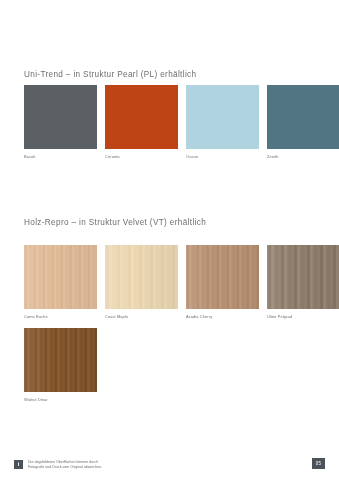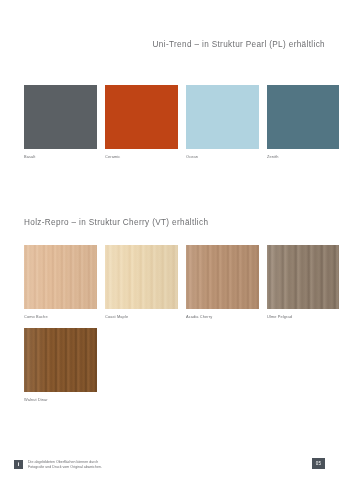--- a/index.html
+++ b/index.html
@@ -21,21 +21,21 @@
     inset: 0;
     background: #ffffff;
   }
 
   
   .section {
     position: absolute;
     left: 24px;
     right: 14px;
   }
-  .section-uni   { top: 39px; text-align: right; }
+  .section-uni   { top: 69px; }
   .section-holz  { top: 217px; }
 
   .section-title {
     font-size: 8.2px;
     letter-spacing: 0.35px;
     color: #6d6e71;
     font-weight: 400;
     white-space: nowrap;
     line-height: 11px;
     margin: 0;
@@ -207,21 +207,21 @@
     </div>
 
     <div class="swatch">
       <span class="swatch-chip" id="chip-0-3" style="background-color: rgb(82, 117, 131);"></span>
       <span class="swatch-label">Zenith</span>
     </div>
 
   </div>
 
   <div class="section section-holz">
-    <p class="section-title">Holz-Repro – in Struktur Cherry (VT) erhältlich</p>
+    <p class="section-title">Holz-Repro – in Struktur Velvet (VT) erhältlich</p>
   </div>
 
   <div class="swatch-row row-wood-1">
 
     <div class="swatch">
       <span class="swatch-chip" id="chip-1-0" style="background-color: rgb(227, 190, 156);">
         <span class="grain g-beech"></span>
         <span class="sheen"></span>
       </span>
       <span class="swatch-label">Como Buche</span>

